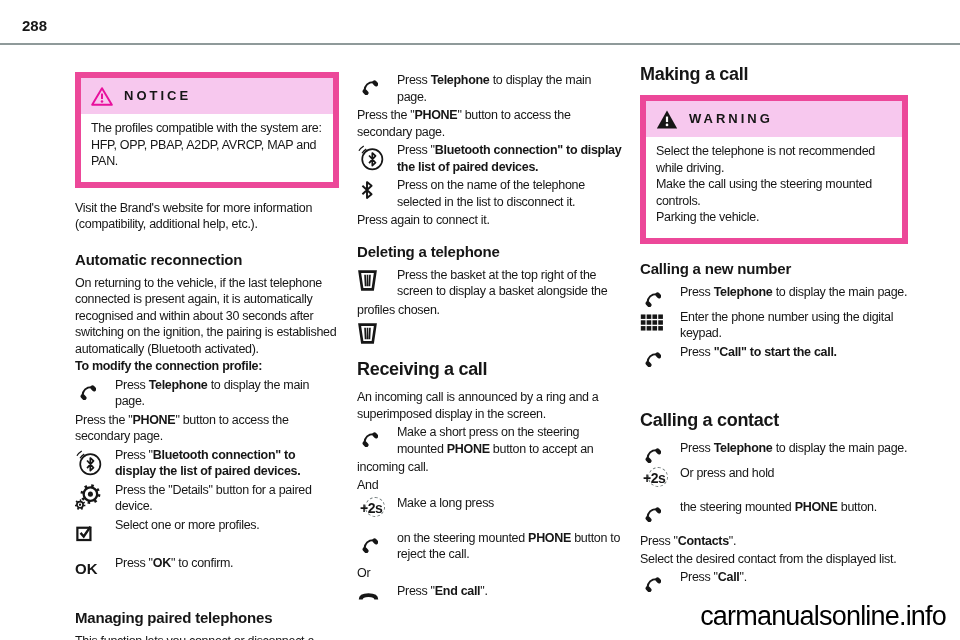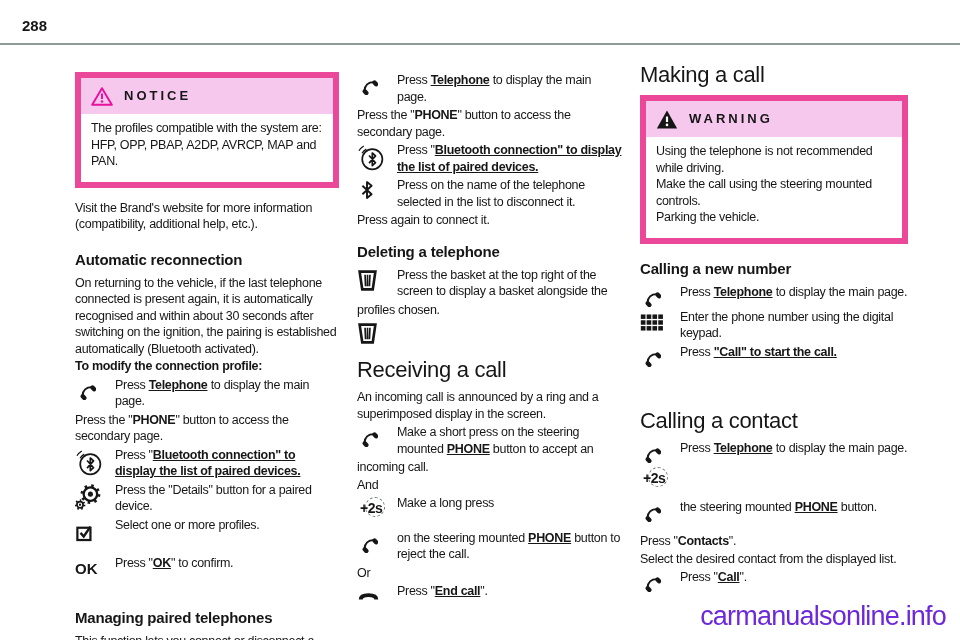--- a/index.html
+++ b/index.html
@@ -14,54 +14,54 @@
   .top-rule{position:absolute;left:0;top:43px;width:960px;height:2px;background:#8f9a9a;}
 
   .col{position:absolute;font-size:12.5px;line-height:16.5px;letter-spacing:-0.3px;}
   #col1{left:75px;top:62px;width:264px;}
   #col2{left:357px;top:62px;width:266px;}
   #col3{left:640px;top:56px;width:268px;}
 
   .para{margin:1px 0;}
   .bold{font-weight:bold;}
   .subhead{font-weight:bold;font-size:15px;line-height:18px;margin:16px 0 6px;letter-spacing:-0.2px;}
-  .bighead{font-weight:normal;font-size:22px;line-height:25px;margin:14px 0 7px;letter-spacing:-0.3px;}
+  .bighead{font-weight:bold;font-size:18px;line-height:25px;margin:14px 0 7px;letter-spacing:-0.3px;}
 
   .alertbox{border:6px solid #ec4899;background:#fff;}
   .alert-head{
     background:#f7c8ee;display:flex;align-items:center;gap:11px;
     padding:5px 10px;height:26px;
   }
   .alert-title{font-weight:bold;font-size:13px;letter-spacing:3px;}
   .alert-body{padding:6px 10px 12px;}
   .nb{margin:10px 0 12px;}
   .wb{margin:8px 0 12px;}
 
   .step{display:flex;margin:2px 0;}
   .sicon{flex:0 0 40px;padding-top:2px;}
   .stxt{flex:1;}
-  .stxt b{font-weight:bold;text-decoration:underline;}
+  .stxt b{font-weight:bold;}
   .st-md{min-height:32px;}
 
   .ic{display:inline-block;vertical-align:top;}
   .ok-label{font-weight:bold;font-size:15px;letter-spacing:0;padding-top:4px;display:inline-block;}
 
   .plus2s{position:relative;display:inline-block;width:34px;height:26px;}
   .plus2s .clock{
     position:absolute;right:6px;top:0;width:20px;height:20px;
     border:1.5px dashed #6e7878;border-radius:50%;box-sizing:border-box;
   }
   .plus2s .p2s{
     position:absolute;left:3px;top:3px;font-weight:bold;font-size:14px;
     letter-spacing:-0.5px;font-style:normal;
   }
 
   .watermark{
     position:absolute;right:14px;bottom:8px;font-size:27px;letter-spacing:-0.8px;
-    color:#6d28d9;
+    color:#000000;
   }
 </style>
 </head>
 <body>
 
 <svg width="0" height="0" style="position:absolute" aria-hidden="true">
   <defs>
     <g id="i-handset">
       <g transform="rotate(-42 12 12)">
         <path d="M4.5 15 Q12 8 19.5 15" fill="none" stroke="#161616" stroke-width="2.1"></path>
@@ -264,21 +264,21 @@
   <div class="bighead" style="margin-top:6px">Making a call</div>
 
   <div class="alertbox wb">
     <div class="alert-head">
       <svg class="ic" width="22" height="21" viewBox="0 0 26 24">
           <use href="#i-tri-warn"></use>
         </svg>
       <span class="alert-title">WARNING</span>
     </div>
     <div class="alert-body">
-      <div>Using the telephone is not recommended while driving.</div>
+      <div>Select the telephone is not recommended while driving.</div>
       <div>Make the call using the steering mounted controls.</div>
       <div>Parking the vehicle.</div>
     </div>
   </div>
 
   <div class="subhead" style="margin-top:16px">Calling a new number</div>
 
   <div class="step">
     <span class="sicon"><svg class="ic" width="21" height="21" viewBox="0 0 24 24">
           <use href="#i-handset"></use>
@@ -306,20 +306,21 @@
     <span class="sicon"><svg class="ic" width="21" height="21" viewBox="0 0 24 24">
           <use href="#i-handset"></use>
         </svg></span>
     <span class="stxt"><span>Press </span><b>Telephone</b><span> to display the main page.</span></span>
   </div>
 
   <div class="step st-md">
     <span class="sicon">
       <span class="plus2s"><span class="clock"></span><span class="p2s">+2s</span></span>
     </span>
+    <span class="stxt"><span>Or press and hold</span></span>
   </div>
 
   <div class="step st-md">
     <span class="sicon"><svg class="ic" width="21" height="21" viewBox="0 0 24 24">
           <use href="#i-handset"></use>
         </svg></span>
     <span class="stxt"><span>the steering mounted </span><b>PHONE</b><span> button.</span></span>
   </div>
 
   <div class="para"><span>Press "</span><b>Contacts</b><span>".</span></div>

